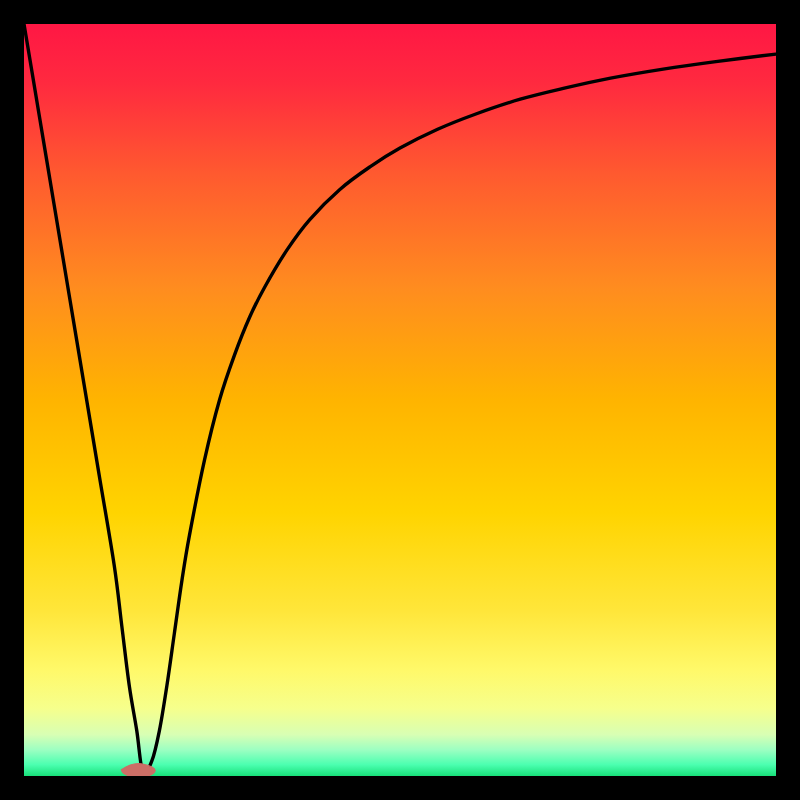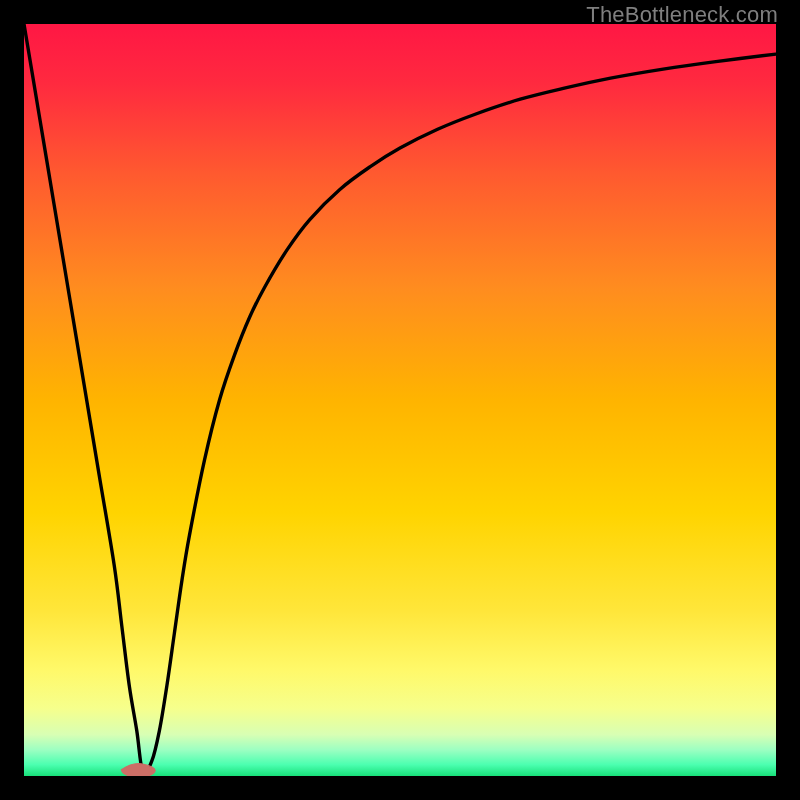--- a/index.html
+++ b/index.html
@@ -49,21 +49,20 @@
     font-size: 22px;
     font-weight: 500;
     letter-spacing: 0.2px;
     user-select: none;
   }
 </style>
 </head>
 <body>
 
 <div class="frame">
-  <div class="watermark">TheBottleneck.com</div>
 
   <div class="plot-area">
 
     <svg class="gradient-bg" viewBox="0 0 100 100" preserveAspectRatio="none">
       <defs>
         <linearGradient id="bgGrad" x1="0" y1="0" x2="0" y2="1">
             <stop offset="0%" stop-color="#ff1744"></stop>
             <stop offset="8%" stop-color="#ff2a3f"></stop>
             <stop offset="20%" stop-color="#ff5a2f"></stop>
             <stop offset="35%" stop-color="#ff8c1f"></stop>

